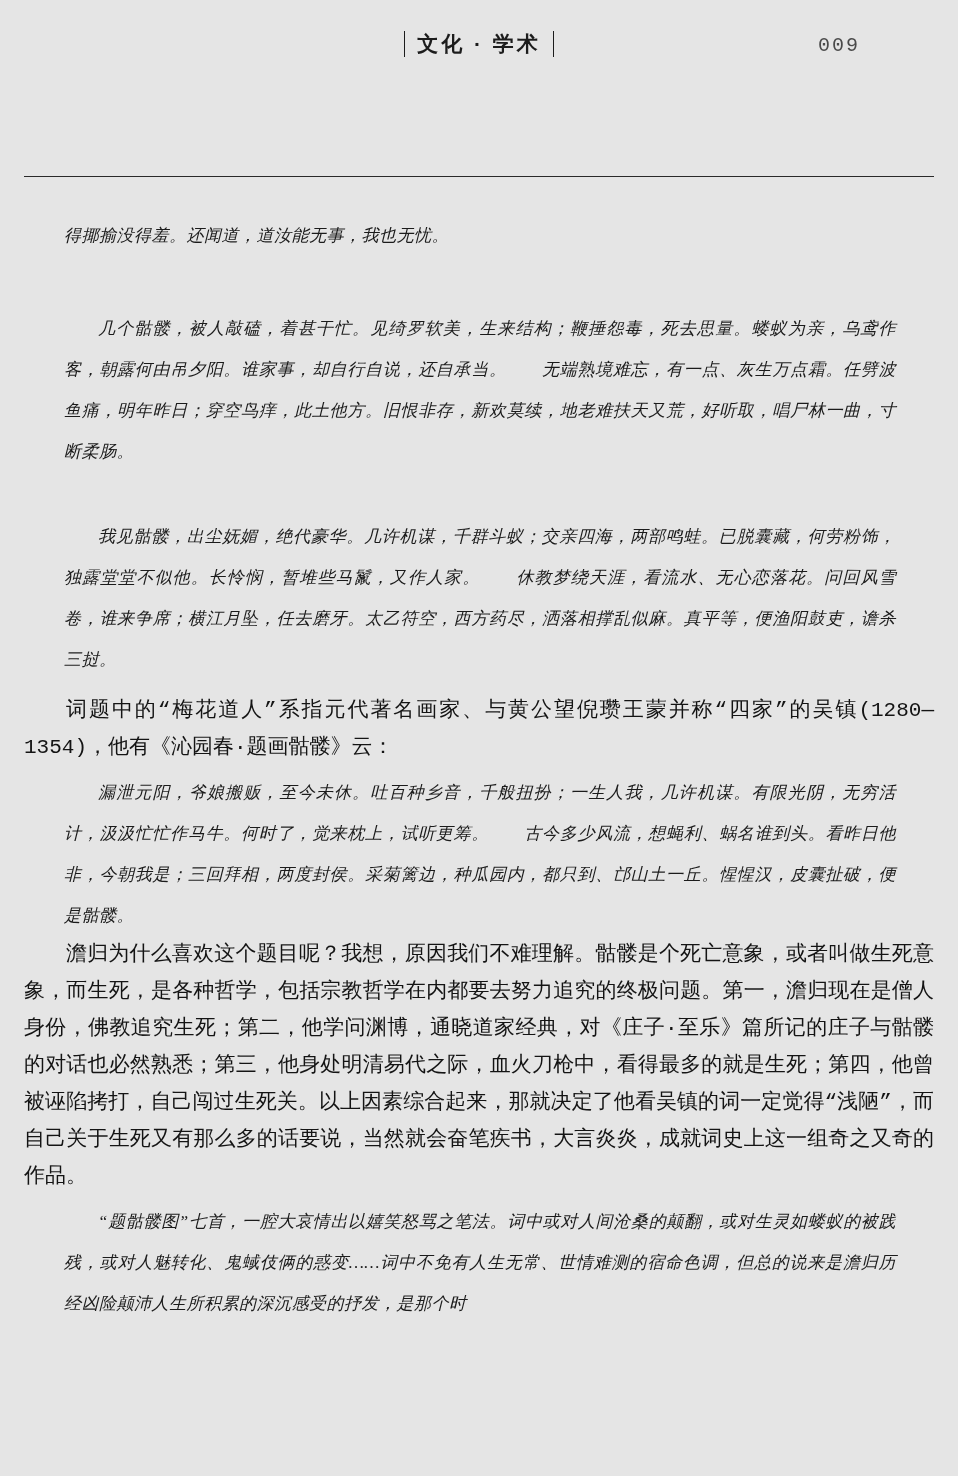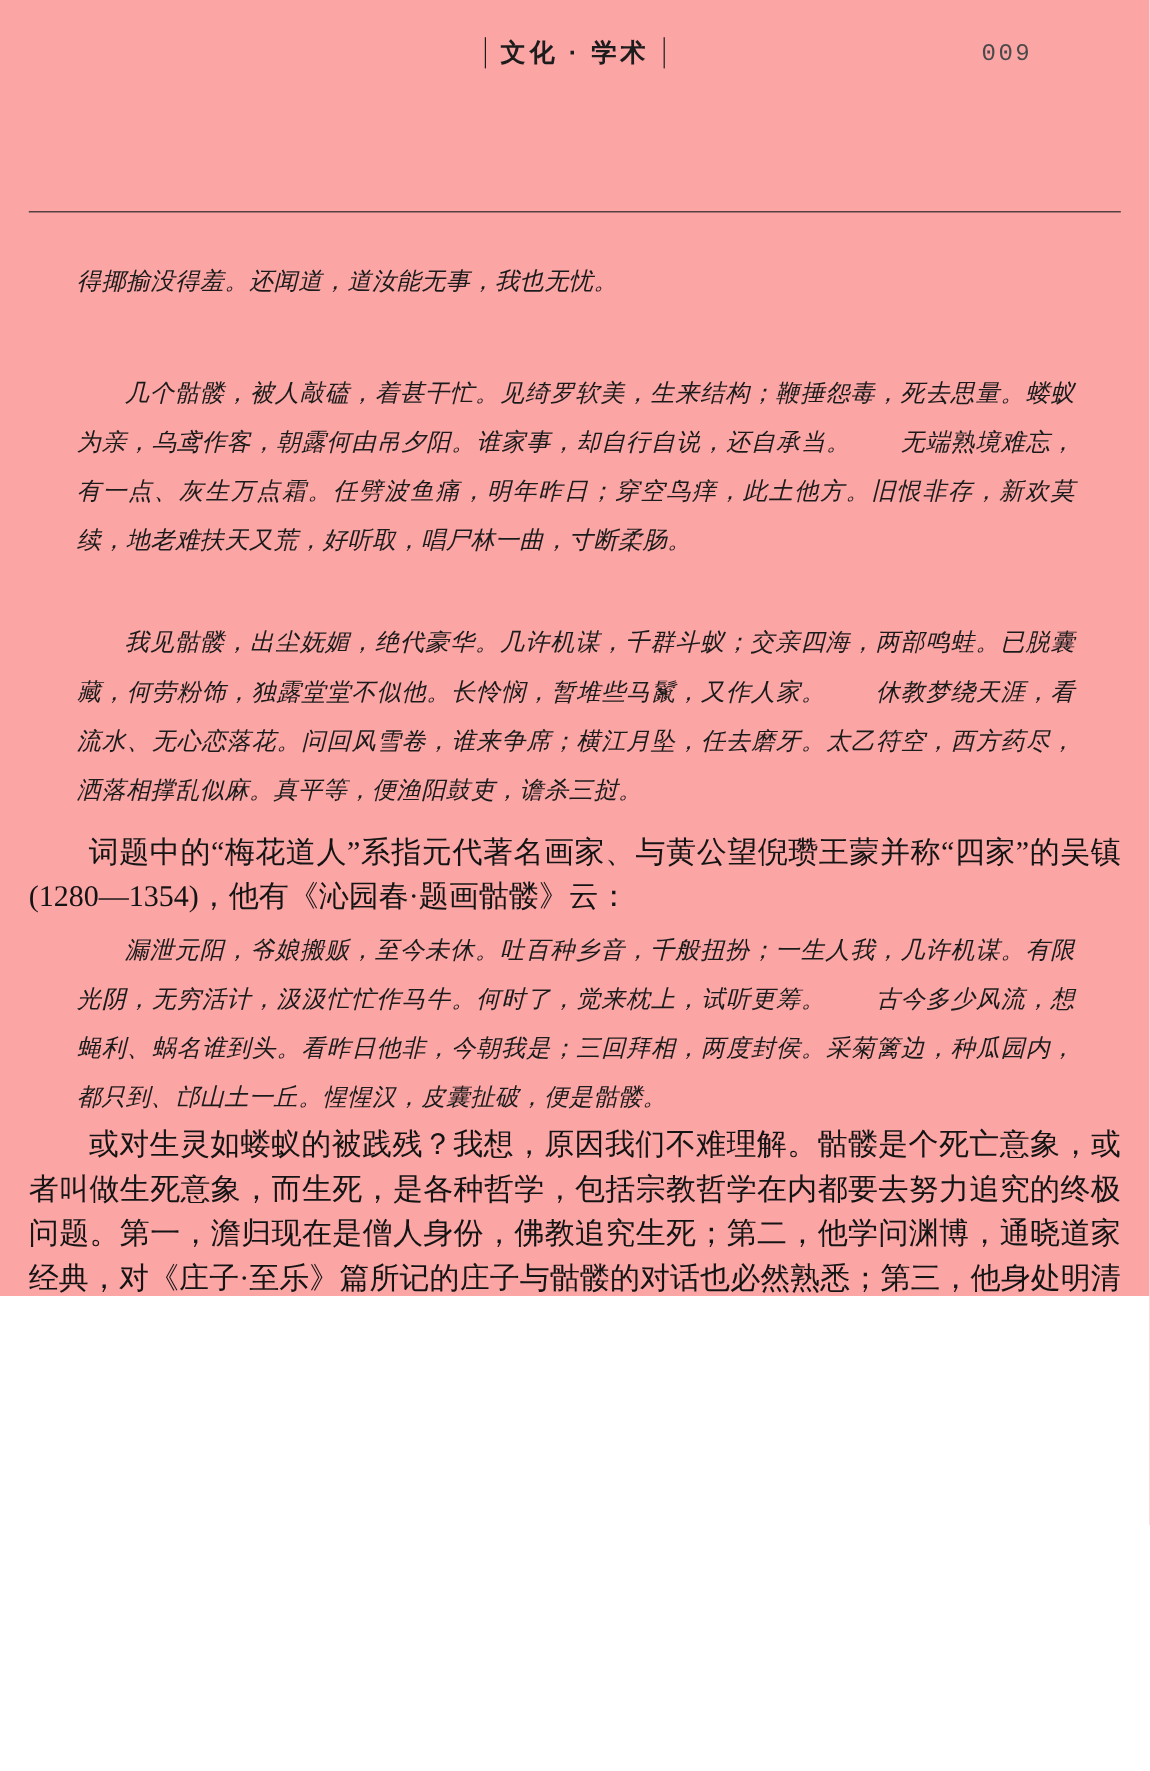--- a/index.html
+++ b/index.html
@@ -3,23 +3,23 @@
 <meta charset="utf-8">
 <style>
   html, body {
     margin: 0;
     padding: 0;
     background: #ffffff;
   }
   .page {
     position: relative;
     width: 958px;
-    height: 1080px;
+    height: 1476px;
     margin: 0 auto;
-    background: #fca5a5;
+    background: #e5e5e5;
     color: #151515;
     overflow: hidden;
     font-family: "Liberation Serif", serif;
   }
   
   .running-head {
     position: relative;
     padding-top: 30px;
     height: 34px;
   }
@@ -61,29 +61,30 @@
   
   .body-text {
     margin: 38px 24px 0 24px;
   }
   p {
     margin: 0;
     text-align: justify;
     text-justify: inter-ideograph;
   }
   .prose {
-    font-size: 25px;
+    font-size: 21px;
     line-height: 37px;
     text-indent: 2em;
     color: #141414;
+    font-family: Liberation Mono, monospace;
   }
   .verse {
     margin-left: 40px;
     margin-right: 38px;
-    font-size: 20px;
+    font-size: 17px;
     line-height: 41px;
     font-style: italic;
     letter-spacing: 0.5px;
     color: #1b1b1b;
   }
   .verse.indent { text-indent: 2em; }
   .gap-xl { margin-top: 52px; }
   .gap-lg { margin-top: 44px; }
   .gap-sm { margin-top: 12px; }
   .gap-xs { margin-top: 6px; }
@@ -108,19 +109,19 @@
 
     <p class="verse indent gap-xl">几个骷髅，被人敲磕，着甚干忙。见绮罗软美，生来结构；鞭捶怨毒，死去思量。蝼蚁为亲，乌鸢作客，朝露何由吊夕阳。谁家事，却自行自说，还自承当。　　无端熟境难忘，有一点、灰生万点霜。任劈波鱼痛，明年昨日；穿空鸟痒，此土他方。旧恨非存，新欢莫续，地老难扶天又荒，好听取，唱尸林一曲，寸断柔肠。</p>
 
     <p class="verse indent gap-lg">我见骷髅，出尘妩媚，绝代豪华。几许机谋，千群斗蚁；交亲四海，两部鸣蛙。已脱囊藏，何劳粉饰，独露堂堂不似他。长怜悯，暂堆些马鬣，又作人家。　　休教梦绕天涯，看流水、无心恋落花。问回风雪卷，谁来争席；横江月坠，任去磨牙。太乙符空，西方药尽，洒落相撑乱似麻。真平等，便渔阳鼓吏，谵杀三挝。</p>
 
     <p class="prose gap-sm">词题中的“梅花道人”系指元代著名画家、与黄公望倪瓒王蒙并称“四家”的吴镇(1280—1354)，他有《沁园春·题画骷髅》云：</p>
 
     <p class="verse indent gap-xs">漏泄元阳，爷娘搬贩，至今未休。吐百种乡音，千般扭扮；一生人我，几许机谋。有限光阴，无穷活计，汲汲忙忙作马牛。何时了，觉来枕上，试听更筹。　　古今多少风流，想蝇利、蜗名谁到头。看昨日他非，今朝我是；三回拜相，两度封侯。采菊篱边，种瓜园内，都只到、邙山土一丘。惺惺汉，皮囊扯破，便是骷髅。</p>
 
 
-    <p class="prose">或对生灵如蝼蚁的被践残？我想，原因我们不难理解。骷髅是个死亡意象，或者叫做生死意象，而生死，是各种哲学，包括宗教哲学在内都要去努力追究的终极问题。第一，澹归现在是僧人身份，佛教追究生死；第二，他学问渊博，通晓道家经典，对《庄子·至乐》篇所记的庄子与骷髅的对话也必然熟悉；第三，他身处明清易代之际，血火刀枪中，看得最多的就是生死；第四，他曾被诬陷拷打，自己闯过生死关。以上因素综合起来，那就决定了他看吴镇的词一定觉得“浅陋”，而自己关于生死又有那么多的话要说，当然就会奋笔疾书，大言炎炎，成就词史上这一组奇之又奇的作品。</p>
+    <p class="prose">澹归为什么喜欢这个题目呢？我想，原因我们不难理解。骷髅是个死亡意象，或者叫做生死意象，而生死，是各种哲学，包括宗教哲学在内都要去努力追究的终极问题。第一，澹归现在是僧人身份，佛教追究生死；第二，他学问渊博，通晓道家经典，对《庄子·至乐》篇所记的庄子与骷髅的对话也必然熟悉；第三，他身处明清易代之际，血火刀枪中，看得最多的就是生死；第四，他曾被诬陷拷打，自己闯过生死关。以上因素综合起来，那就决定了他看吴镇的词一定觉得“浅陋”，而自己关于生死又有那么多的话要说，当然就会奋笔疾书，大言炎炎，成就词史上这一组奇之又奇的作品。</p>
 
 
     <p class="verse indent gap-xs">“题骷髅图”七首，一腔大哀情出以嬉笑怒骂之笔法。词中或对人间沧桑的颠翻，或对生灵如蝼蚁的被践残，或对人魅转化、鬼蜮伎俩的惑变……词中不免有人生无常、世情难测的宿命色调，但总的说来是澹归历经凶险颠沛人生所积累的深沉感受的抒发，是那个时</p>
 
   </div>
 </div>
 
 </body></html>

